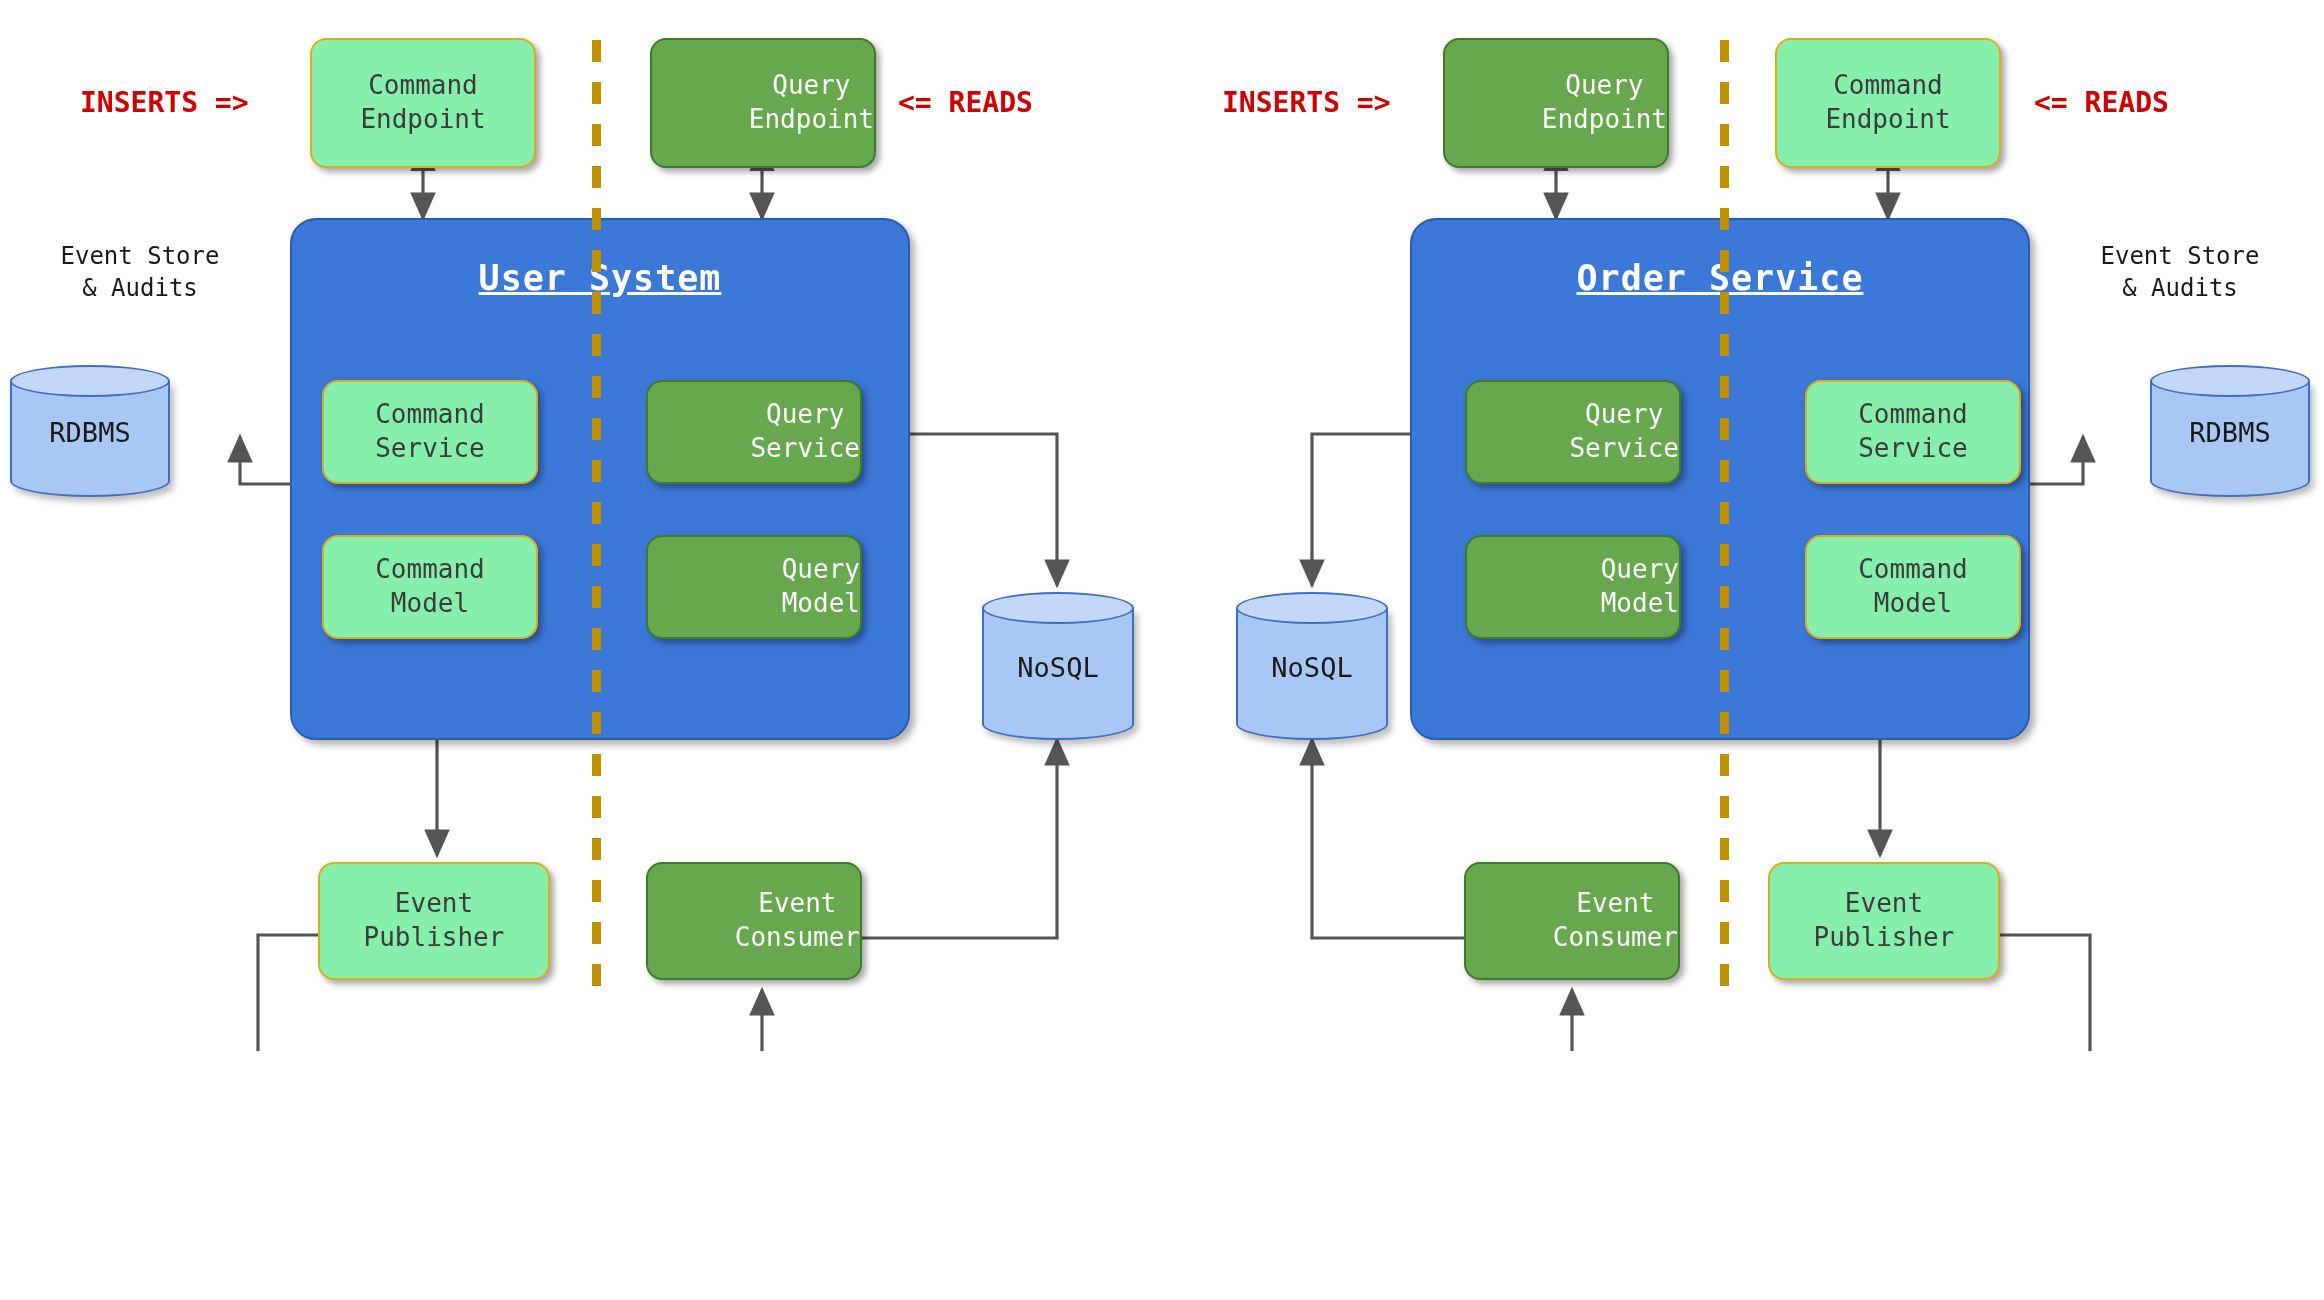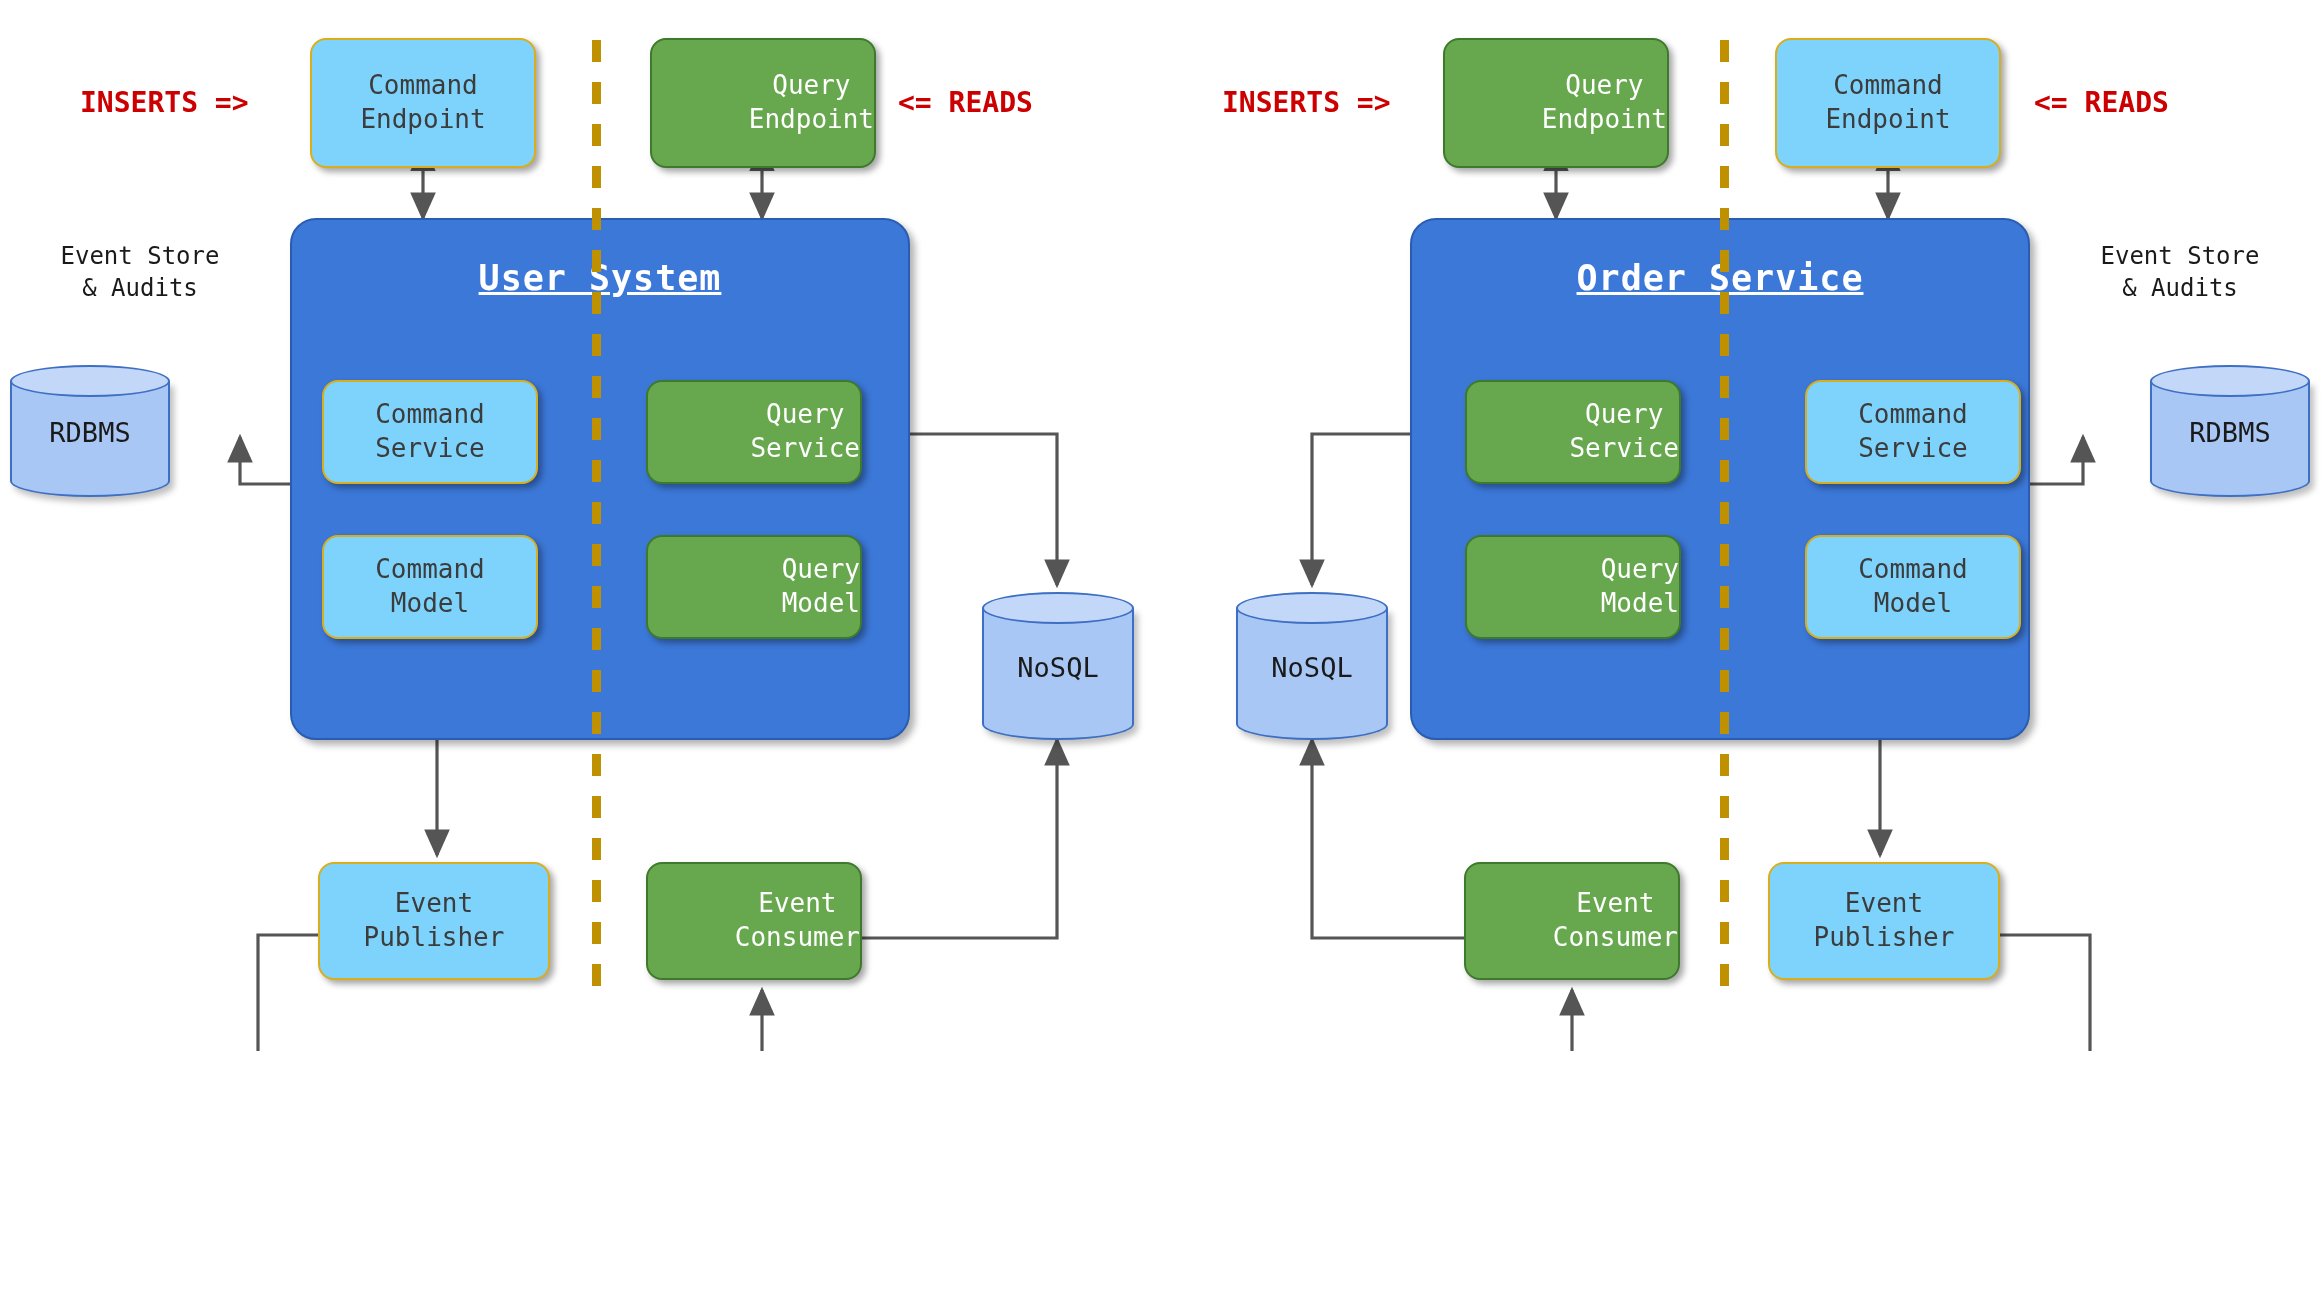--- a/index.html
+++ b/index.html
@@ -53,21 +53,21 @@
     text-align: center;
     color: #ffffff;
     font-size: 35px;
     font-weight: bold;
     text-decoration: underline;
     letter-spacing: 1px;
     z-index: 6;
   }
 
   .cmd-box {
-    background: #7dd3fc;
+    background: #86efac;
     border: 2px solid #d8ae1c;
     border-radius: 16px;
     color: #3c3c3c;
     font-size: 26px;
     box-shadow: 4px 4px 6px rgba(0,0,0,0.35);
     z-index: 5;
   }
   .query-box {
     background: #67a84e;
     border: 2px solid #3f7a2c;

